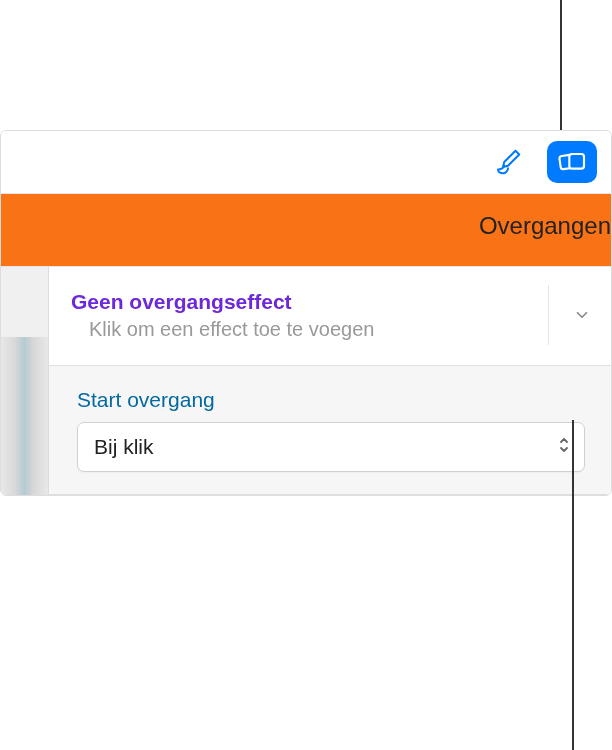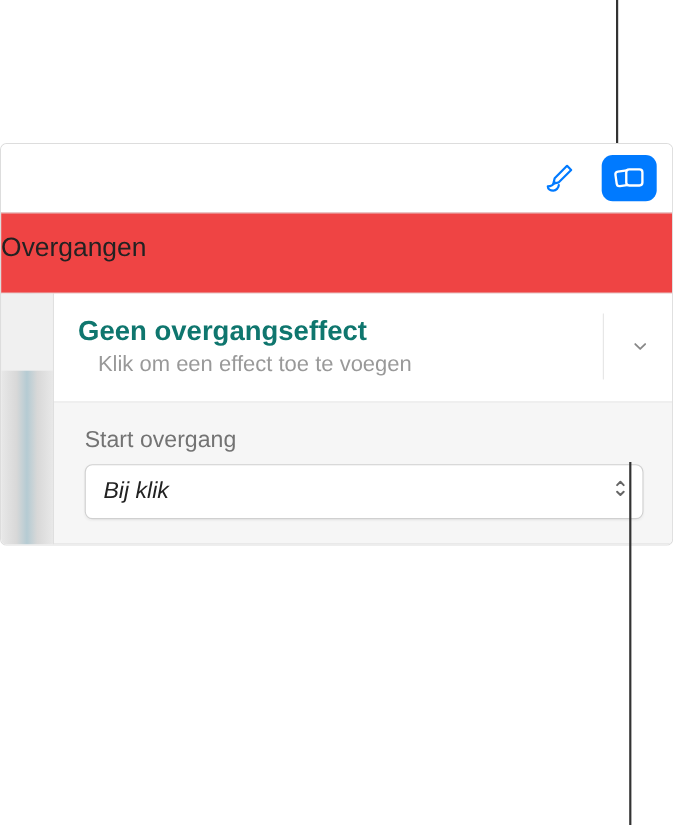--- a/index.html
+++ b/index.html
@@ -40,26 +40,26 @@
       justify-content: center;
       border-radius: 10px;
       border: none;
       background: transparent;
       cursor: pointer;
     }
     .icon-btn.active {
       background: #007AFF;
     }
     .panel-header {
-      text-align: left;
+      text-align: right;
       padding: 18px 0 26px 0;
       font-size: 24px;
       font-weight: 400;
       color: #222;
-      background: #ef4444;
+      background: #f97316;
       border-top: 1px solid #e5e5e5;
       border-bottom: 1px solid #e5e5e5;
     }
     .content-area {
       display: flex;
       background: #f6f6f6;
     }
     .left-strip {
       width: 48px;
       background: linear-gradient(to right, #e8e8e8 0%, #d8d8d8 30%, #b5cbd3 50%, #d8d8d8 70%, #e8e8e8 100%);
@@ -84,23 +84,23 @@
       border-bottom: 1px solid #e0e0e0;
       display: flex;
       align-items: center;
       justify-content: space-between;
       cursor: pointer;
     }
     .effect-text {
       flex: 1;
     }
     .effect-title {
-      font-size: 25px;
+      font-size: 21px;
       font-weight: 700;
-      color: #0f766e;
+      color: #6d28d9;
       margin-bottom: 4px;
     }
     .effect-subtitle {
       font-size: 20px;
       color: #999;
       font-weight: 400;
       margin-left: 18px;
     }
     .effect-chevron {
       padding-left: 24px;
@@ -110,34 +110,33 @@
       align-items: center;
       color: #888;
     }
     .start-section {
       padding: 22px 26px 22px 28px;
       background: #f6f6f6;
       border-bottom: 1px solid #e0e0e0;
     }
     .start-label {
       font-size: 21px;
-      color: #737373;
+      color: #0369a1;
       margin-bottom: 10px;
     }
     .select-wrapper {
       position: relative;
       background: #fff;
       border: 1px solid #d0d0d0;
       border-radius: 7px;
       padding: 12px 44px 12px 16px;
       font-size: 21px;
       color: #222;
       cursor: pointer;
       box-shadow: 0 1px 2px rgba(0,0,0,0.04);
-      font-style: italic;
     }
     .select-chevron {
       position: absolute;
       right: 14px;
       top: 50%;
       transform: translateY(-50%);
       color: #666;
     }
     .callout-line {
       position: absolute;

